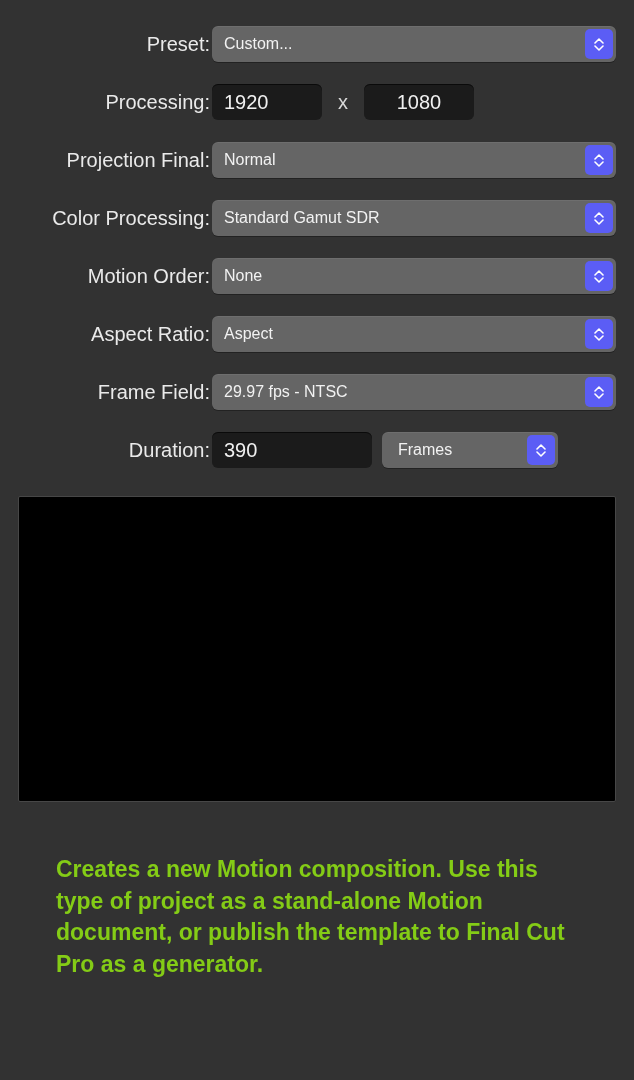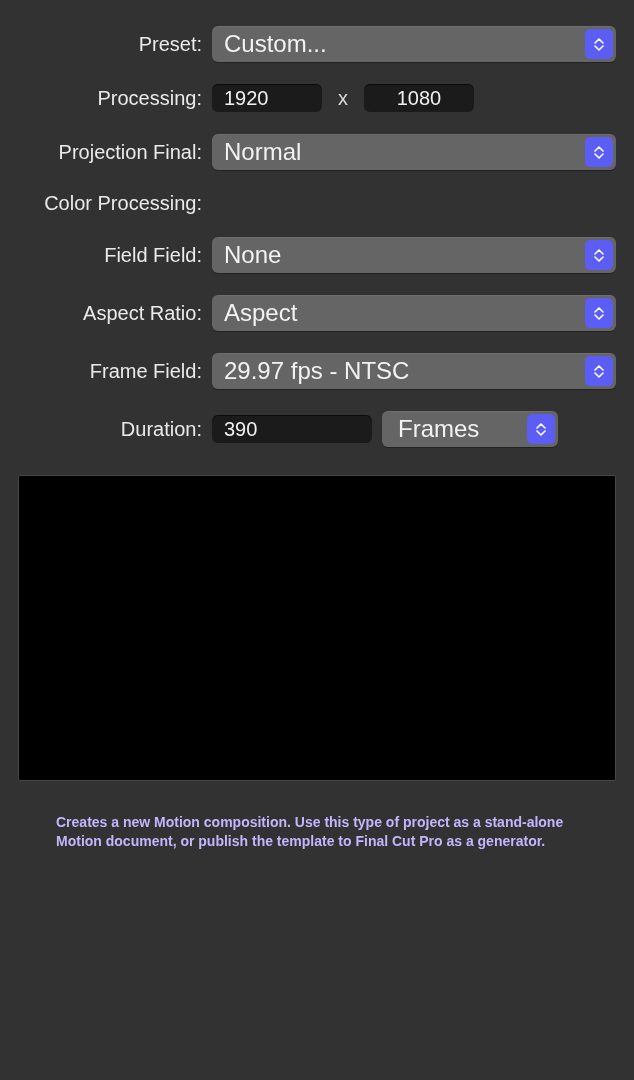--- a/index.html
+++ b/index.html
@@ -16,61 +16,61 @@
     padding: 26px 18px 0 18px;
   }
   .row {
     display: flex;
     align-items: center;
     margin-bottom: 22px;
   }
   .label {
     width: 194px;
     text-align: right;
-    padding-right: 10px;
+    padding-right: 2px;
     color: #eaeaea;
     font-weight: 500;
   }
   .controls {
     flex: 1;
     display: flex;
     align-items: center;
     gap: 10px;
   }
   .select {
     position: relative;
     flex: 1;
     height: 36px;
     background: #656565;
     border-radius: 6px;
     display: flex;
     align-items: center;
     padding: 0 40px 0 12px;
     color: #f2f2f2;
-    font-size: 24px;
+    font-size: 16px;
     cursor: pointer;
     box-shadow: inset 0 1px 0 rgba(255,255,255,0.06), 0 1px 0 rgba(0,0,0,0.3);
   }
   .select .chevrons {
     position: absolute;
     right: 3px;
     top: 3px;
     width: 28px;
     height: 30px;
     background: #5b5df5;
     border-radius: 5px;
     display: flex;
     flex-direction: column;
     align-items: center;
     justify-content: center;
     gap: 1px;
   }
   .chevrons svg { display:block; }
   .input {
-    height: 28px;
+    height: 36px;
     background: #1b1b1b;
     border: none;
     border-radius: 6px;
     color: #f0f0f0;
     font-size: 20px;
     padding: 0 12px;
     box-shadow: inset 0 1px 0 rgba(0,0,0,0.6);
   }
   .res-w { width: 110px; }
   .res-h { width: 110px; text-align: center; }
@@ -83,24 +83,24 @@
   .dur-select { flex: 0 0 176px; padding-left: 16px; }
   .preview {
     margin: 28px 0 0 0;
     width: 100%;
     height: 306px;
     background: #000;
     border: 1px solid #474747;
     border-radius: 2px;
   }
   .desc {
-    margin-top: 32px;
+    margin-top: 52px;
     padding: 0 38px 0 38px;
-    color: #c4b5fd;
-    font-size: 14px;
+    color: #84cc16;
+    font-size: 23px;
     font-weight: 600;
     line-height: 1.38;
   }
 </style>
 </head>
 <body>
 
 <div class="panel">
 
   <div class="row">
@@ -141,24 +141,37 @@
           <svg width="10" height="6" viewBox="0 0 10 6">
               <path d="M1 1 L5 5 L9 1" stroke="#fff" stroke-width="1.6" fill="none" stroke-linecap="round" stroke-linejoin="round"></path>
             </svg>
         </span>
       </div>
     </div>
   </div>
 
   <div class="row">
     <div class="label">Color Processing:</div>
-  </div>
-
-  <div class="row">
-    <div class="label">Field Field:</div>
+    <div class="controls">
+      <div class="select">
+        <span>Standard Gamut SDR</span>
+        <span class="chevrons">
+          <svg width="10" height="6" viewBox="0 0 10 6">
+              <path d="M1 5 L5 1 L9 5" stroke="#fff" stroke-width="1.6" fill="none" stroke-linecap="round" stroke-linejoin="round"></path>
+            </svg>
+          <svg width="10" height="6" viewBox="0 0 10 6">
+              <path d="M1 1 L5 5 L9 1" stroke="#fff" stroke-width="1.6" fill="none" stroke-linecap="round" stroke-linejoin="round"></path>
+            </svg>
+        </span>
+      </div>
+    </div>
+  </div>
+
+  <div class="row">
+    <div class="label">Motion Order:</div>
     <div class="controls">
       <div class="select">
         <span>None</span>
         <span class="chevrons">
           <svg width="10" height="6" viewBox="0 0 10 6">
               <path d="M1 5 L5 1 L9 5" stroke="#fff" stroke-width="1.6" fill="none" stroke-linecap="round" stroke-linejoin="round"></path>
             </svg>
           <svg width="10" height="6" viewBox="0 0 10 6">
               <path d="M1 1 L5 5 L9 1" stroke="#fff" stroke-width="1.6" fill="none" stroke-linecap="round" stroke-linejoin="round"></path>
             </svg>

